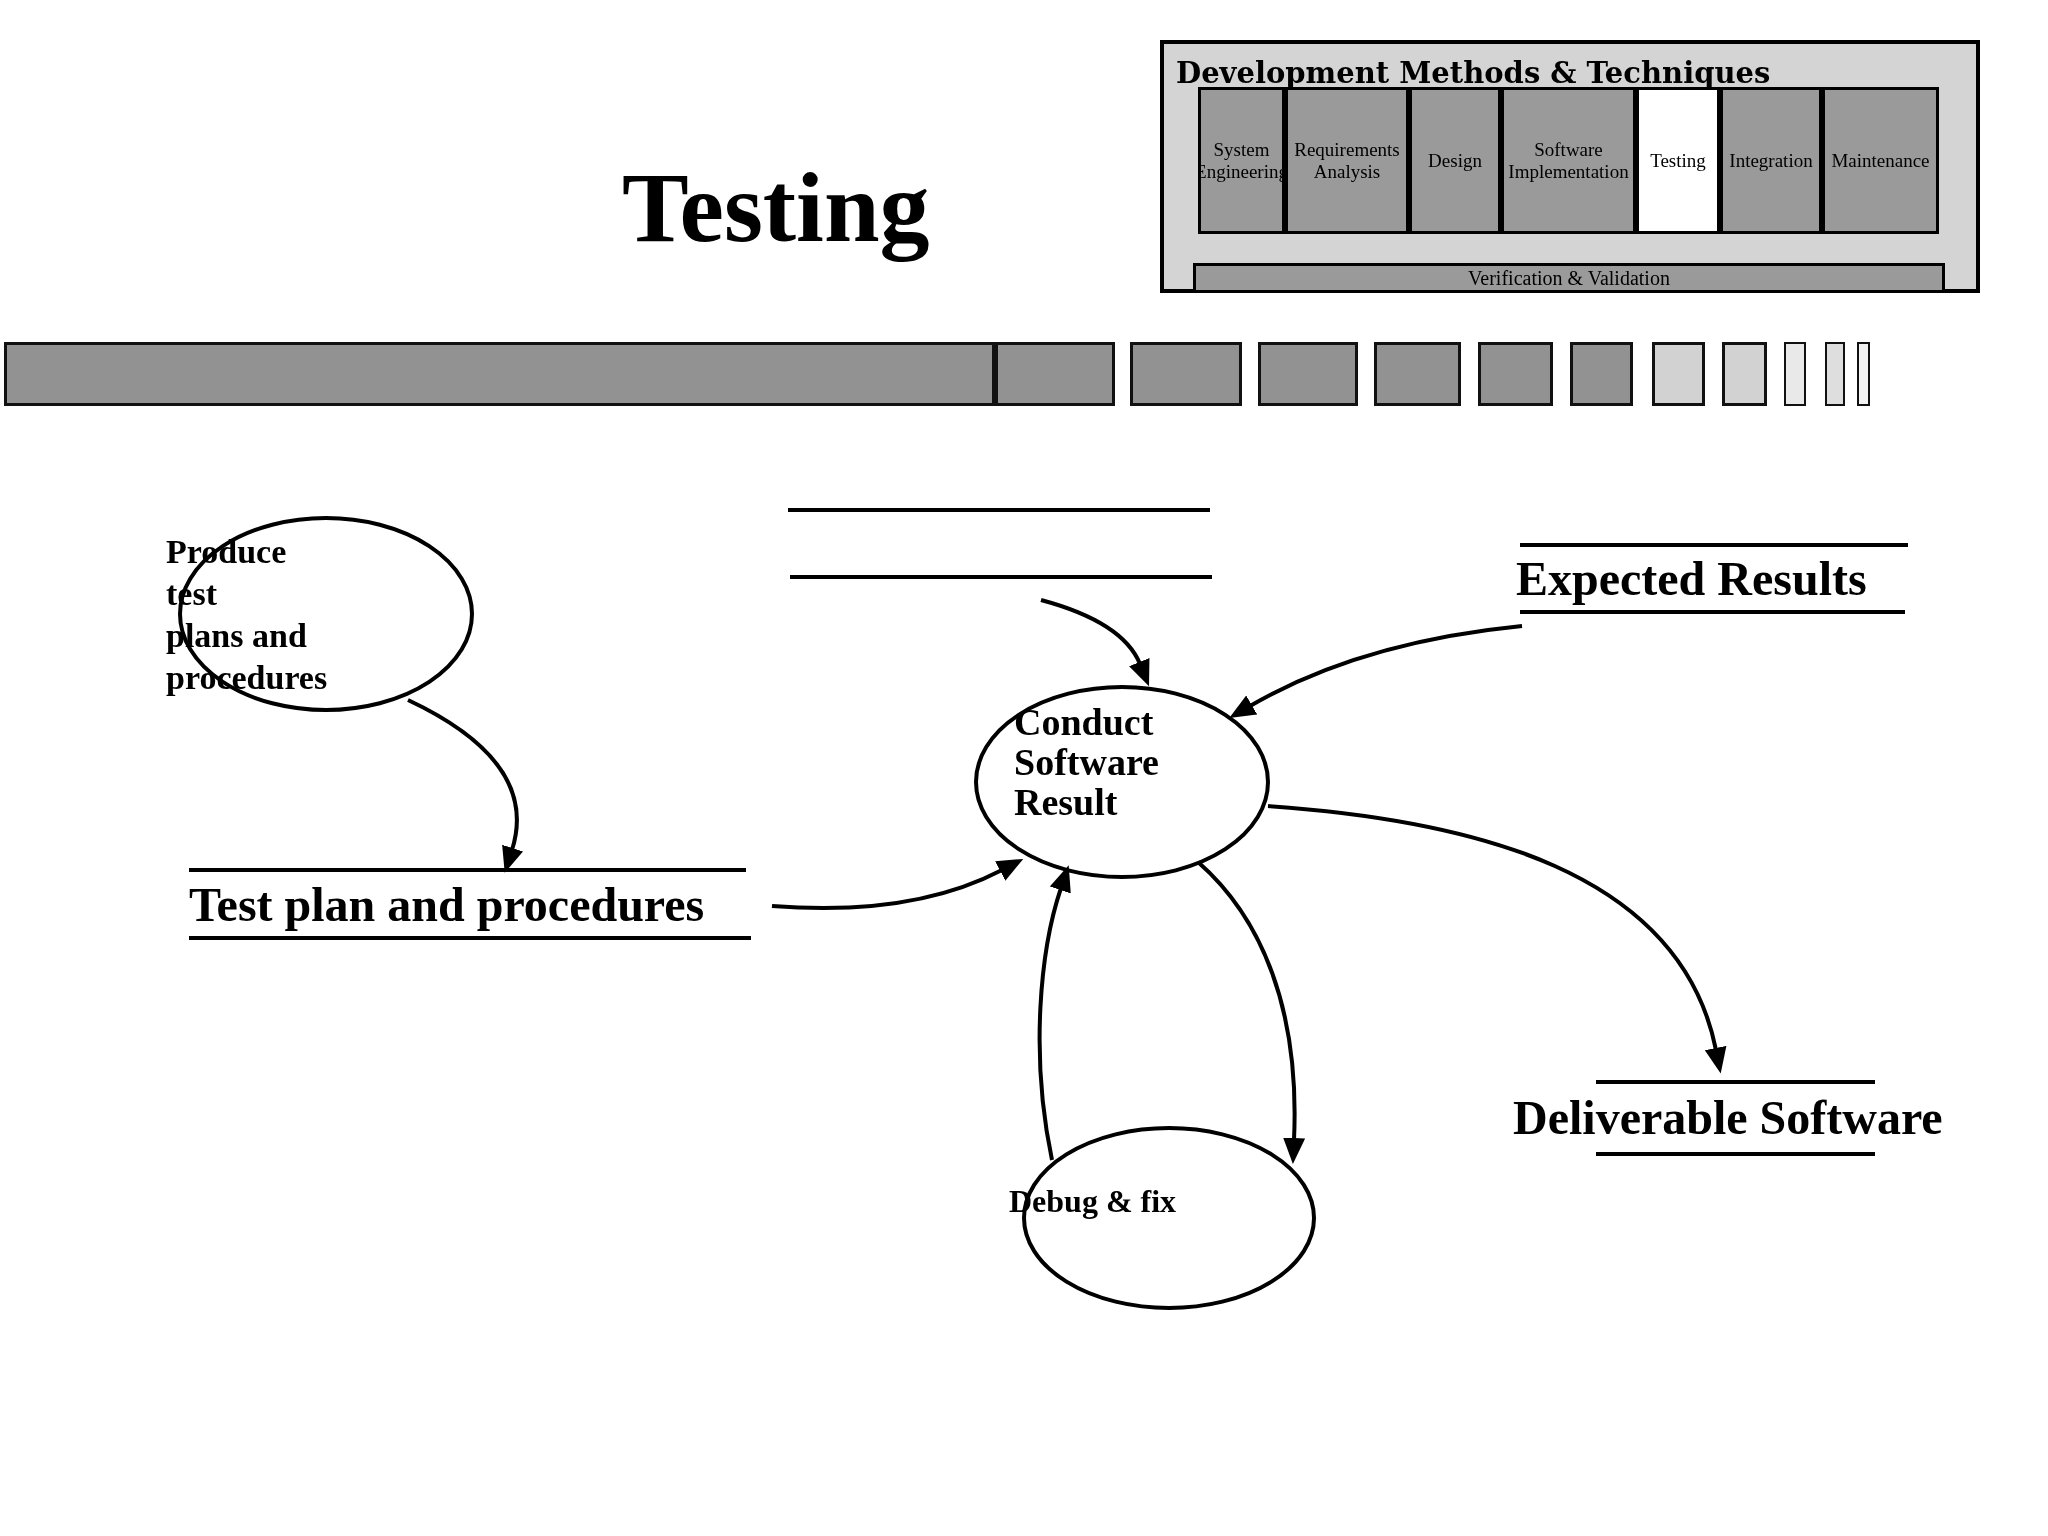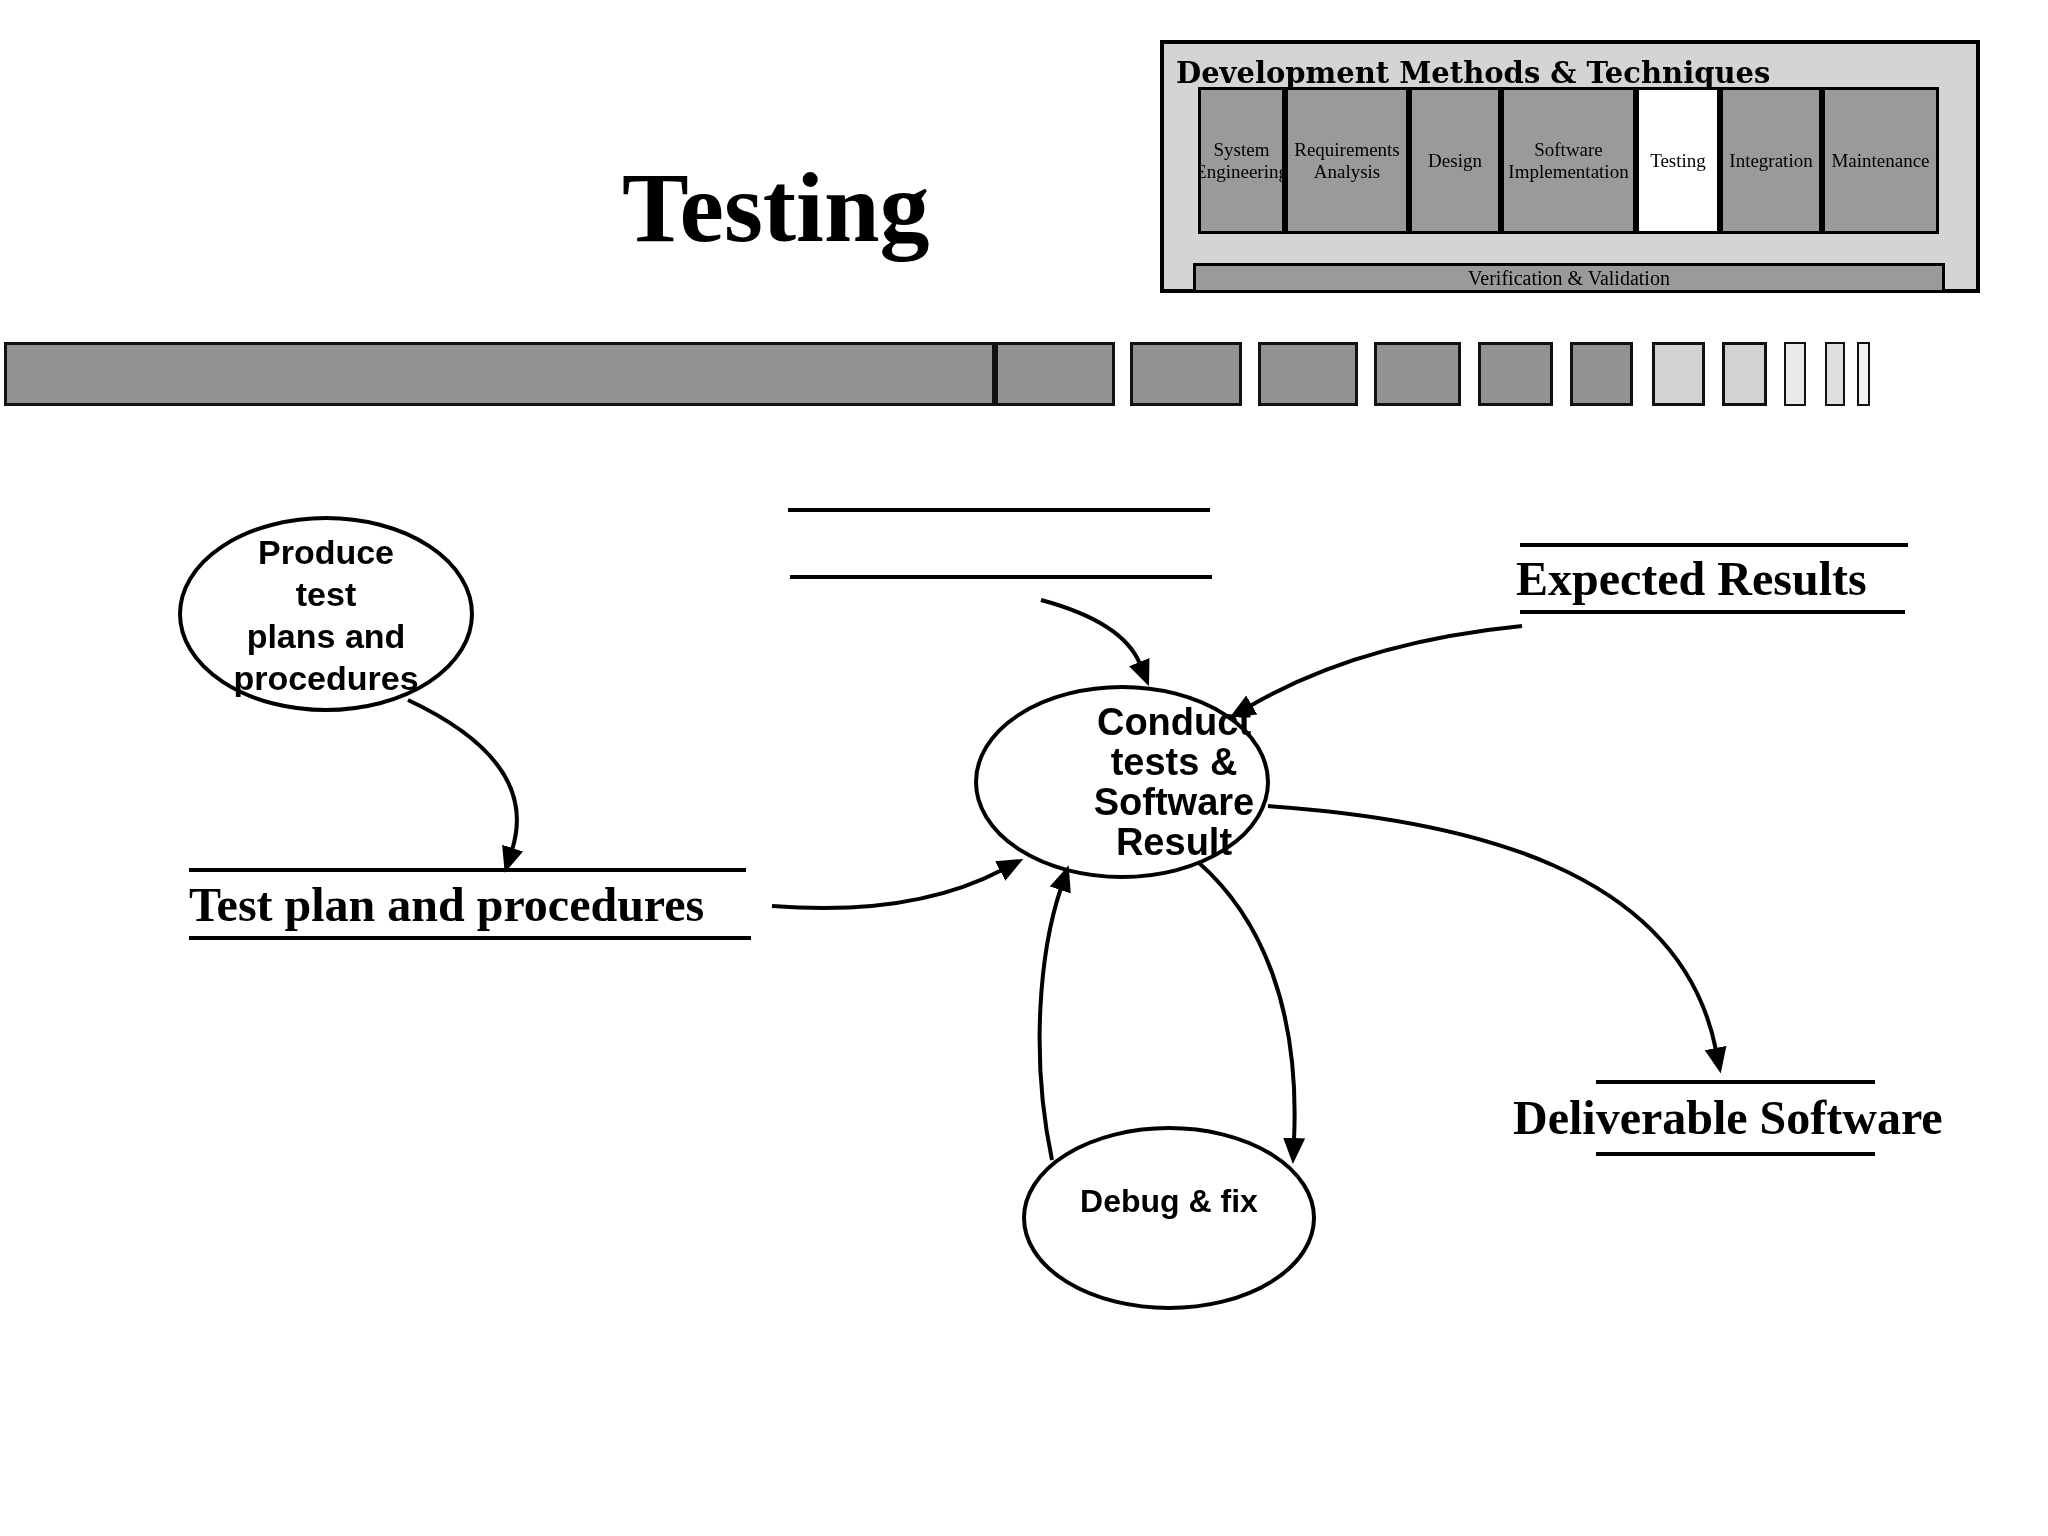--- a/index.html
+++ b/index.html
@@ -33,22 +33,22 @@
   .seg.l4{background:#f2f2f2;border-width:2px;}
 
   
   .lines-layer{position:absolute;left:0;top:0;width:2048px;height:1536px;}
 
   
   .flow-label{position:absolute;font-weight:bold;font-size:48px;line-height:1.1;
               font-family:"Liberation Serif", serif;white-space:nowrap;}
 
   
-  .node-text{position:absolute;font-family:Liberation Sans, sans-serif;font-weight:bold;
-             text-align:center;}
+  .node-text{position:absolute;font-family:Liberation Serif, serif;font-weight:bold;
+             }
   .node-text.produce{left:166px;top:531px;width:320px;font-size:34px;line-height:42px;}
   .node-text.conduct{left:1014px;top:702px;width:320px;font-size:38px;line-height:40px;}
   .node-text.debug{left:1009px;top:1180px;width:320px;font-size:32px;line-height:42px;}
 </style>
 </head>
 <body>
 
 <div class="slide">
 
   <div class="page-title">Testing</div>
@@ -110,21 +110,20 @@
   </svg>
 
   <div class="node-text produce">
     <div>Produce</div>
     <div>test</div>
     <div>plans and</div>
     <div>procedures</div>
   </div>
   <div class="node-text conduct">
     <div>Conduct</div>
-    <div>tests &amp;</div>
     <div>Software</div>
     <div>Result</div>
   </div>
   <div class="node-text debug">
     <div>Debug &amp; fix</div>
   </div>
 
   <div class="flow-label" style="left:1516px;top:553px">Expected Results</div>
   <div class="flow-label" style="left:189px;top:879px">Test plan and procedures</div>
   <div class="flow-label" style="left:1513px;top:1092px">Deliverable Software</div>

